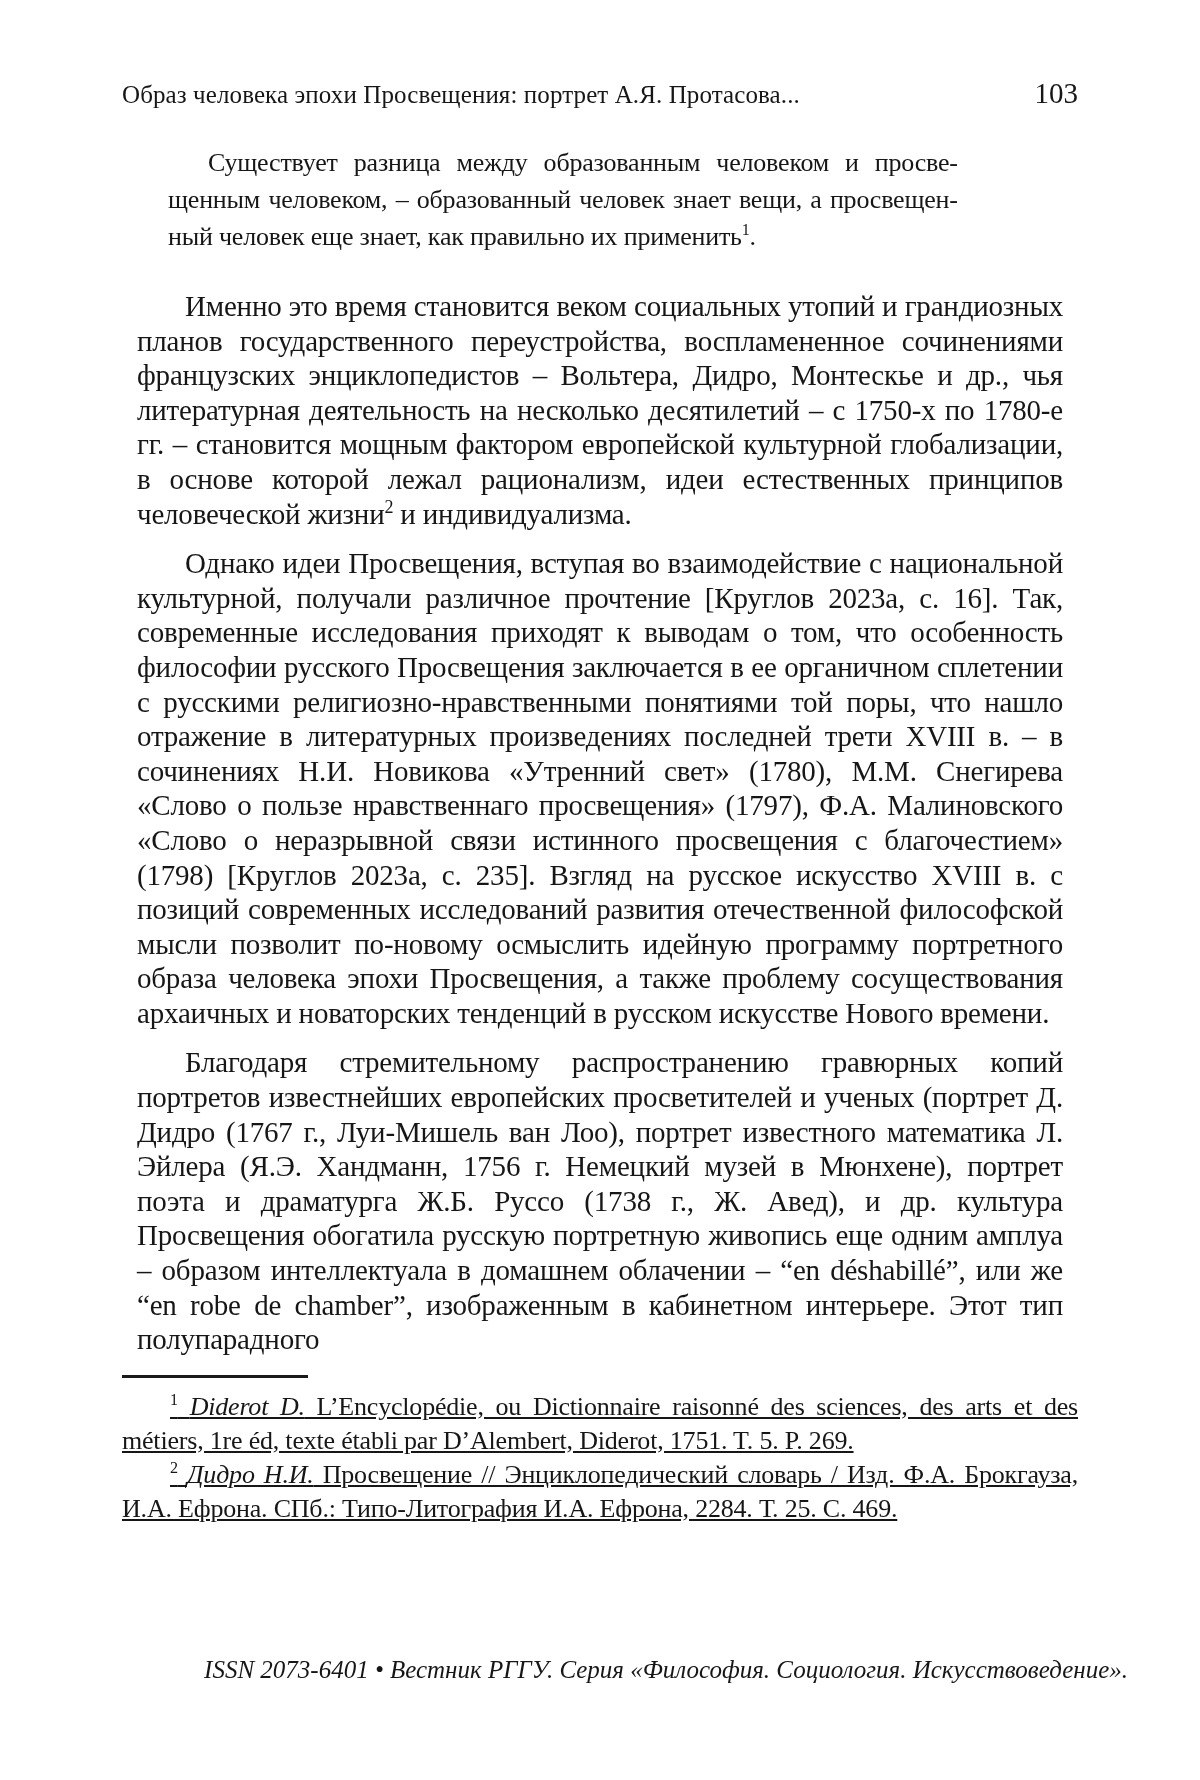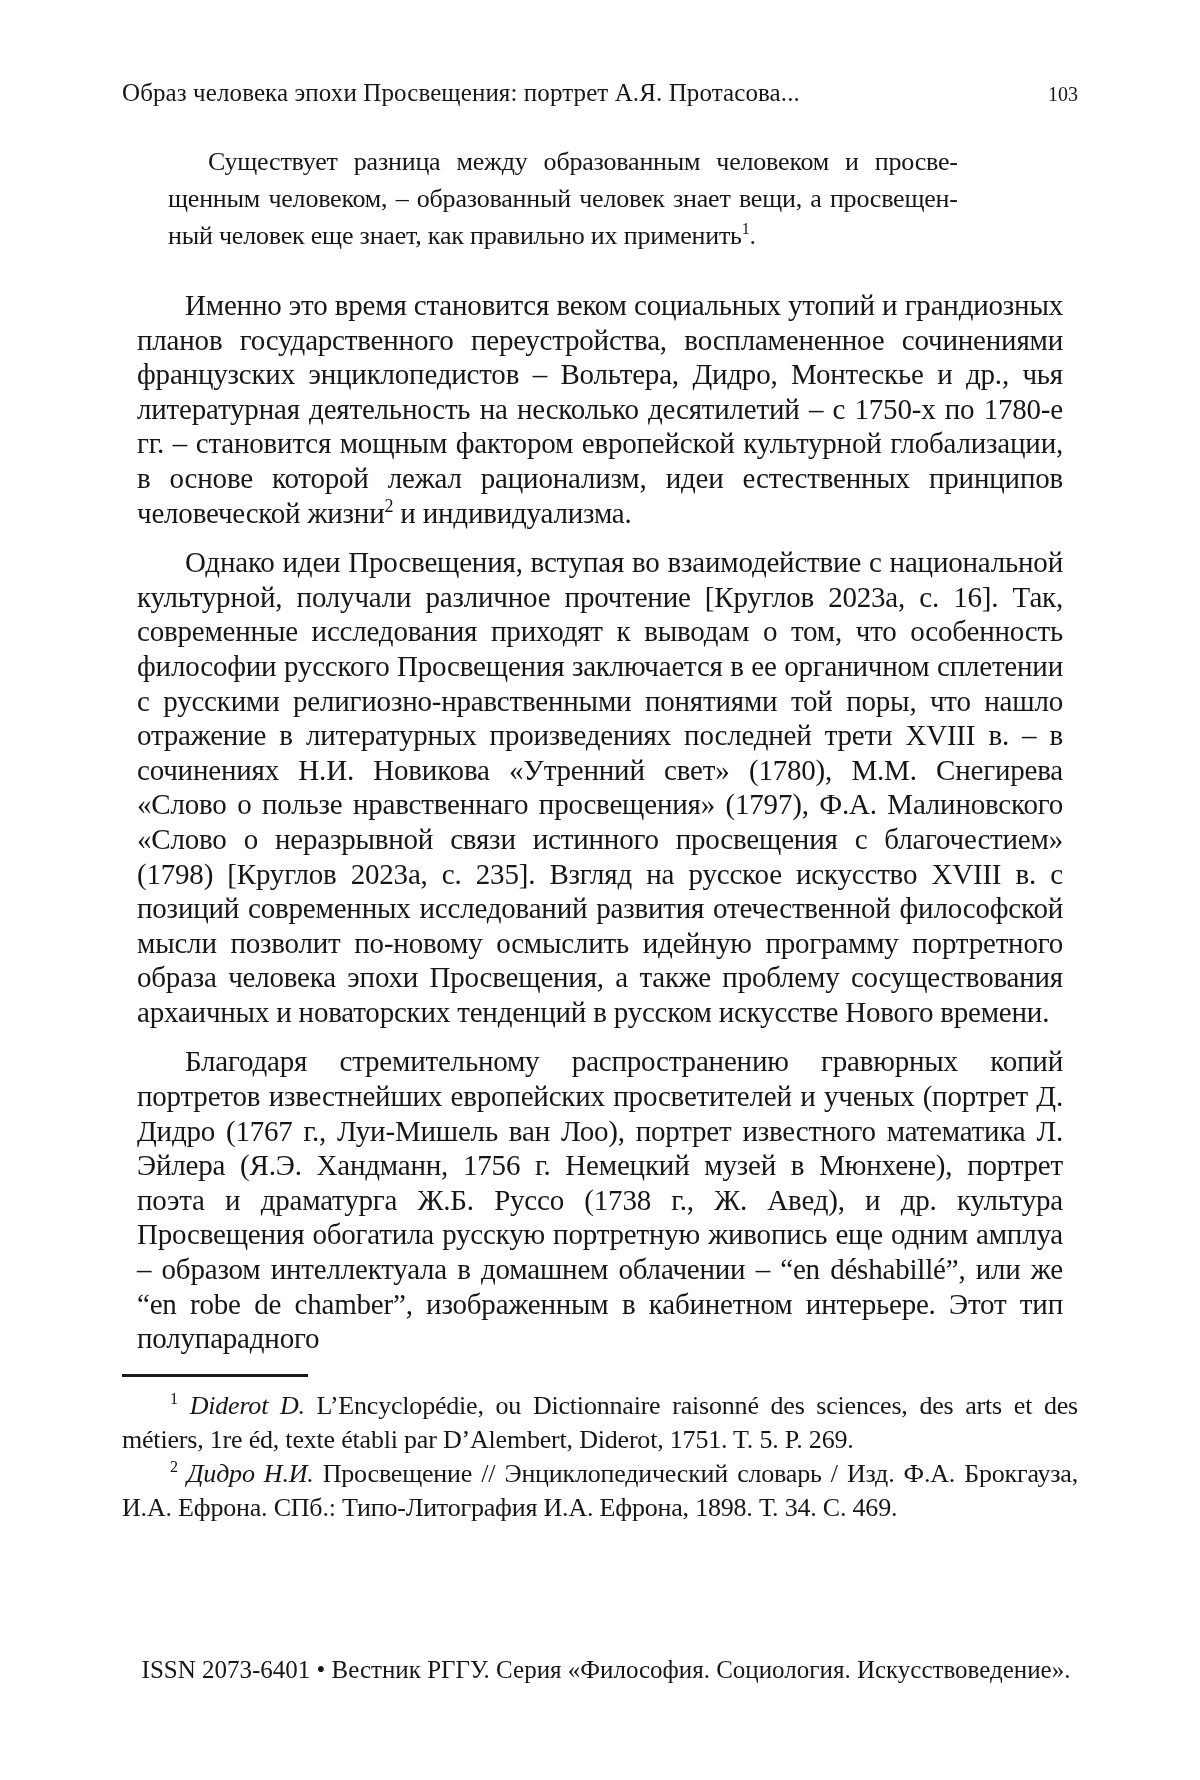--- a/index.html
+++ b/index.html
@@ -17,21 +17,21 @@
   }
   .running-head {
     display: flex;
     justify-content: space-between;
     align-items: baseline;
     font-size: 25px;
     line-height: 30px;
     margin-bottom: 34px;
   }
   .running-head .title { letter-spacing: 0.1px; }
-  .running-head .pageno { font-size: 20px; }
+  .running-head .pageno { font-size: 29px; }
   .epigraph {
     margin: 0 120px 0 46px;
     font-size: 26px;
     line-height: 37px;
     text-align: justify;
     text-indent: 40px;
     letter-spacing: -0.2px;
   }
   .body-text {
     margin-top: 34px;
@@ -47,29 +47,30 @@
     border: 0;
     border-top: 3px solid #1a1a1a;
     margin: 18px 0 12px 0;
   }
   .footnotes {
     font-size: 26px;
     line-height: 34px;
     text-align: justify;
     letter-spacing: -0.2px;
   }
-  .footnotes p { margin: 0; text-indent: 48px; }
+  .footnotes p { margin: 0; text-indent: 48px; text-decoration: underline; }
   .page-footer {
     position: absolute;
     left: 60px;
-    right: 48px;
+    right: 72px;
     top: 1652px;
-    text-align: center;
+    text-align: right;
     font-size: 25px;
     line-height: 35px;
+    font-style: italic;
   }
 </style>
 </head>
 <body>
 
 <div class="page">
 
   <div class="running-head">
     <span class="title">Образ человека эпохи Просвещения: портрет А.Я. Протасова...</span>
     <span class="pageno">103</span>
@@ -80,20 +81,20 @@
   <div class="body-text">
     <p><span>Именно это время становится веком социальных утопий и гран­диозных планов государственного переустройства, воспламененное сочинениями французских энциклопедистов – Вольтера, Дидро, Монтескье и др., чья литературная деятельность на несколько де­сятилетий – с 1750-х по 1780-е гг. – становится мощным фактором европейской культурной глобализации, в основе которой лежал рационализм, идеи естественных принципов человеческой жизни</span><sup>2</sup><span> и индивидуализма.</span></p>
     <p><span>Однако идеи Просвещения, вступая во взаимодействие с на­циональной культурной, получали различное прочтение [Круглов 2023а, с. 16]. Так, современные исследования приходят к выводам о том, что особенность философии русского Просвещения заключа­ется в ее органичном сплетении с русскими религиозно-нравствен­ными понятиями той поры, что нашло отражение в литературных произведениях последней трети XVIII в. – в сочинениях Н.И. Но­викова «Утренний свет» (1780), М.М. Снегирева «Слово о пользе нравственнаго просвещения» (1797), Ф.А. Малиновского «Слово о неразрывной связи истинного просвещения с благочестием» (1798) [Круглов 2023а, с. 235]. Взгляд на русское искусство XVIII в. с позиций современных исследований развития отечественной фи­лософской мысли позволит по-новому осмыслить идейную про­грамму портретного образа человека эпохи Просвещения, а также проблему сосуществования архаичных и новаторских тенденций в русском искусстве Нового времени.</span></p>
     <p><span>Благодаря стремительному распространению гравюрных ко­пий портретов известнейших европейских просветителей и ученых (портрет Д. Дидро (1767 г., Луи-Мишель ван Лоо), портрет из­вестного математика Л. Эйлера (Я.Э. Хандманн, 1756 г. Немецкий музей в Мюнхене), портрет поэта и драматурга Ж.Б. Руссо (1738 г., Ж. Авед), и др. культура Просвещения обогатила русскую пор­третную живопись еще одним амплуа – образом интеллектуала в домашнем облачении – “en déshabillé”, или же “en robe de chamber”, изображенным в кабинетном интерьере. Этот тип полупарадного</span></p>
   </div>
 
   <hr class="fn-rule">
 
   <div class="footnotes">
     <p><sup>1</sup><span> </span><i>Diderot D.</i><span> L’Encyclopédie, ou Dictionnaire raisonné des sciences, des arts et des métiers, 1re éd, texte établi par D’Alembert, Diderot, 1751. T. 5. P. 269.</span></p>
-    <p><sup>2</sup><span> </span><i>Дидро Н.И.</i><span> Просвещение // Энциклопедический словарь / Изд. Ф.А. Брокгауза, И.А. Ефрона. СПб.: Типо-Литография И.А. Ефрона, 1898. Т. 34. С. 469.</span></p>
+    <p><sup>2</sup><span> </span><i>Дидро Н.И.</i><span> Просвещение // Энциклопедический словарь / Изд. Ф.А. Брокгауза, И.А. Ефрона. СПб.: Типо-Литография И.А. Ефрона, 2284. Т. 25. С. 469.</span></p>
   </div>
 
   <div class="page-footer">
     <div>ISSN 2073-6401 • Вестник РГГУ.  Серия «Философия. Социология. Искусствоведение».</div>
   </div>
 
 </div>
 
 </body></html>

